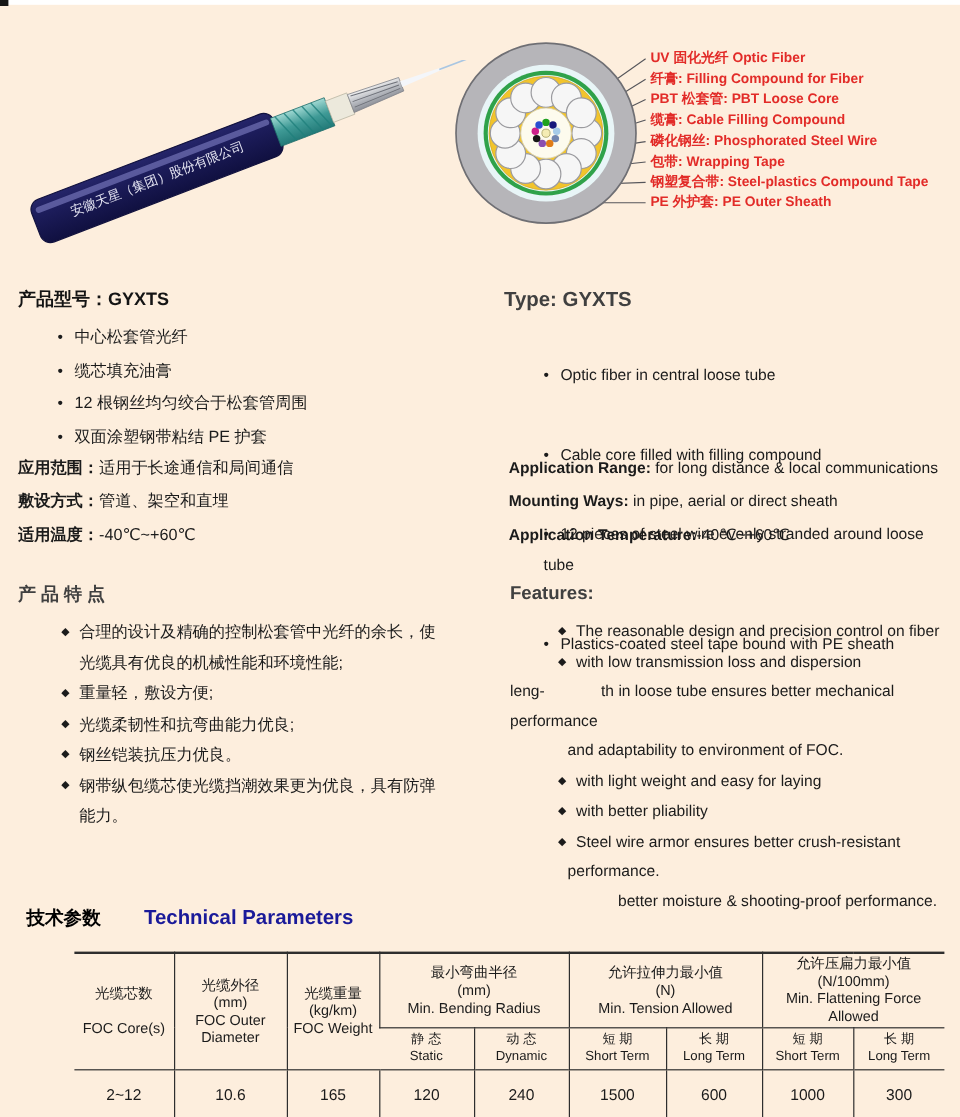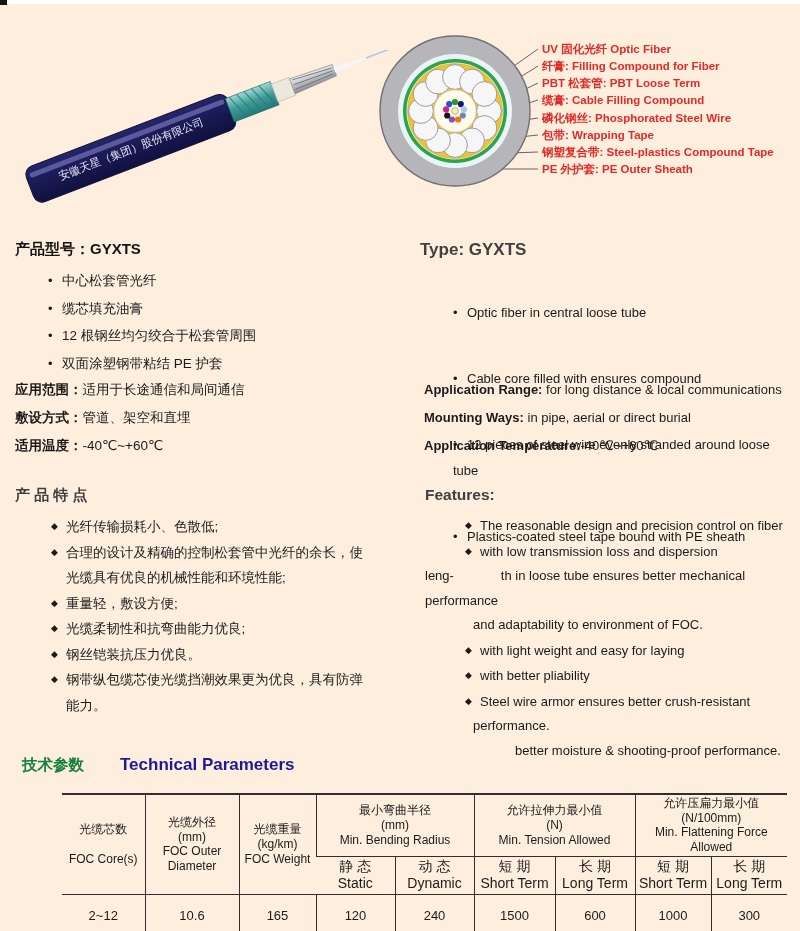--- a/index.html
+++ b/index.html
@@ -46,33 +46,33 @@
   .dblt{display:inline-block;width:15px;font-size:9px;vertical-align:2px;}
   .ml-b{margin-left:36px;}   
   .ml-c{margin-left:51px;}   
   .ml0{margin-left:0;}
   .ml1{margin-left:40px;}
   .ml1b{margin-left:48px;}
   .ml2{margin-left:90px;}
 
   
   .tech-head{left:22px;top:755px;white-space:nowrap;}
-  .tech-head .zh{font-size:15.5px;font-weight:bold;color:#15803d;}
+  .tech-head .zh{font-size:15.5px;font-weight:bold;color:#000000;}
   .tech-head .en{font-size:17px;font-weight:bold;color:#1a1a99;margin-left:36px;}
   .tech-table{left:62px;top:793px;}
   table{border-collapse:collapse;table-layout:fixed;width:725px;
         border-top:2px solid #2e2e2e;border-bottom:2px solid #2e2e2e;}
   td{border-left:1px solid #2e2e2e;text-align:center;vertical-align:middle;
      padding:1px 2px;color:#1b1b1b;}
   tr td:first-child{border-left:none;}
   .pre{white-space:pre-line;}
   .hrow1{height:52px;}
   .hrow1 td{font-size:12px;line-height:1.22;}
   .hrow2{height:35px;}
-  .hrow2 td{font-size:14px;line-height:1.25;}
+  .hrow2 td{font-size:11px;line-height:1.25;}
   .grp{border-bottom:1px solid #2e2e2e;}
   .drow td{border-top:1.5px solid #2e2e2e;height:39px;font-size:13px;}
 </style>
 </head>
 <body>
 
 <div id="page">
   <div class="abs top-strip"></div>
   <div class="abs corner-mark"></div>
 
@@ -153,21 +153,21 @@
           <circle cx="-3.1" cy="8.5" r="3.1" fill="#8a4fb0"></circle>
           <circle cx="-7.8" cy="4.5" r="3.1" fill="#151515"></circle>
           <circle cx="-8.9" cy="-1.6" r="3.1" fill="#cc1f8a"></circle>
           <circle cx="-5.8" cy="-6.9" r="3.1" fill="#2a4fd0"></circle>
           <circle r="3.4" fill="#f4ecb4" stroke="#b3ab72" stroke-width="0.8"></circle>
         </g>
       </g>
     </svg>
     <div class="xlabel" style="top:14px;">UV 固化光纤 Optic Fiber</div>
     <div class="xlabel" style="top:31px;">纤膏: Filling Compound for Fiber</div>
-    <div class="xlabel" style="top:48px;">PBT 松套管: PBT Loose Term</div>
+    <div class="xlabel" style="top:48px;">PBT 松套管: PBT Loose Core</div>
     <div class="xlabel" style="top:65px;">缆膏: Cable Filling Compound</div>
     <div class="xlabel" style="top:83px;">磷化钢丝: Phosphorated Steel Wire</div>
     <div class="xlabel" style="top:100px;">包带: Wrapping Tape</div>
     <div class="xlabel" style="top:117px;">钢塑复合带: Steel-plastics Compound Tape</div>
     <div class="xlabel" style="top:134px;">PE 外护套: PE Outer Sheath</div>
   </div>
 
   <div class="abs prod-zh">
     <div class="sec-title-dark">产品型号：GYXTS</div>
     <div class="blist">
@@ -175,42 +175,41 @@
       <div class="bline"><span class="rblt">•</span><span>缆芯填充油膏</span></div>
       <div class="bline"><span class="rblt">•</span><span>12 根钢丝均匀绞合于松套管周围</span></div>
       <div class="bline"><span class="rblt">•</span><span>双面涂塑钢带粘结 PE 护套</span></div>
     </div>
   </div>
 
   <div class="abs prod-en">
     <div class="sec-title-blue" style="font-size:17px;">Type: GYXTS</div>
     <div class="blist">
       <div class="bline"><span class="rblt">•</span><span>Optic fiber in central loose tube</span></div>
-      <div class="bline"><span class="rblt">•</span><span>Cable core filled with ensures compound</span></div>
+      <div class="bline"><span class="rblt">•</span><span>Cable core filled with filling compound</span></div>
       <div class="bline"><span class="rblt">•</span><span>12 pieces of steel wire evenly stranded around loose tube</span></div>
       <div class="bline"><span class="rblt">•</span><span>Plastics-coated steel tape bound with PE sheath</span></div>
     </div>
   </div>
 
   <div class="abs app-zh">
     <div class="arow"><span class="alabel">应用范围：</span><span>适用于长途通信和局间通信</span></div>
     <div class="arow"><span class="alabel">敷设方式：</span><span>管道、架空和直埋</span></div>
     <div class="arow"><span class="alabel">适用温度：</span><span>-40℃~+60℃</span></div>
   </div>
 
   <div class="abs app-en">
     <div class="arow"><span class="alabel">Application Range:</span><span> for long distance &amp; local communications</span></div>
-    <div class="arow"><span class="alabel">Mounting Ways:</span><span> in pipe, aerial or direct burial</span></div>
+    <div class="arow"><span class="alabel">Mounting Ways:</span><span> in pipe, aerial or direct sheath</span></div>
     <div class="arow"><span class="alabel">Application Temperature:</span><span>-40℃~+60℃</span></div>
   </div>
 
   <div class="abs feat-zh">
     <div class="sec-title-blue" style="font-size:15px;">产 品 特 点</div>
     <div class="flines">
-      <div class="fline ml-b"><span class="dblt">◆</span><span>光纤传输损耗小、色散低;</span></div>
       <div class="fline ml-b"><span class="dblt">◆</span><span>合理的设计及精确的控制松套管中光纤的余长，使</span></div>
       <div class="fline ml-c"><span>光缆具有优良的机械性能和环境性能;</span></div>
       <div class="fline ml-b"><span class="dblt">◆</span><span>重量轻，敷设方便;</span></div>
       <div class="fline ml-b"><span class="dblt">◆</span><span>光缆柔韧性和抗弯曲能力优良;</span></div>
       <div class="fline ml-b"><span class="dblt">◆</span><span>钢丝铠装抗压力优良。</span></div>
       <div class="fline ml-b"><span class="dblt">◆</span><span>钢带纵包缆芯使光缆挡潮效果更为优良，具有防弹</span></div>
       <div class="fline ml-c"><span>能力。</span></div>
     </div>
   </div>
 

